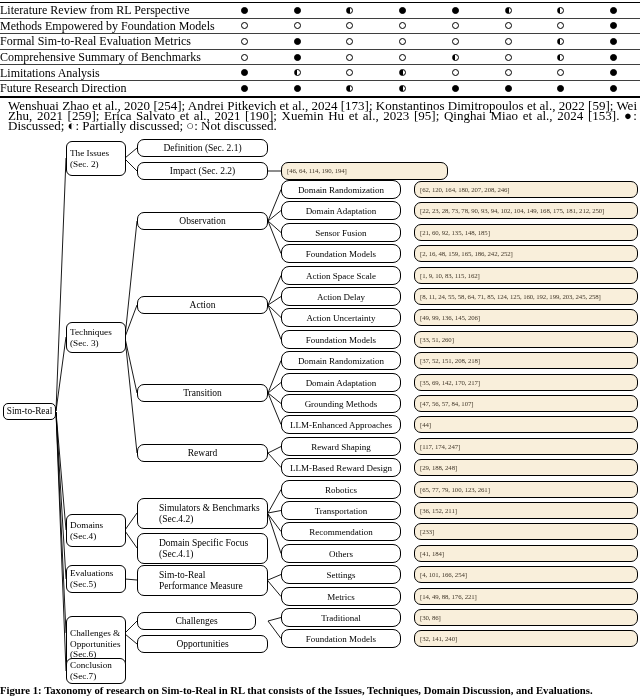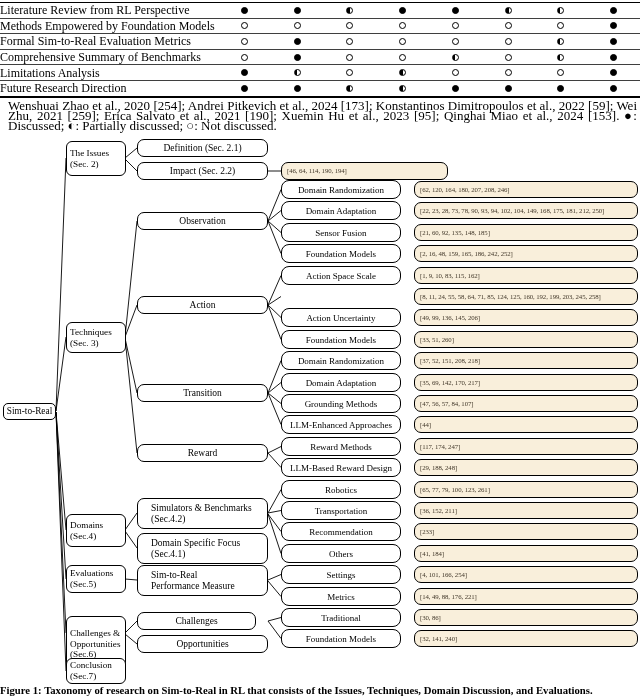--- a/index.html
+++ b/index.html
@@ -22,21 +22,21 @@
 
   
   .wires{position:absolute;left:0;top:0;width:640px;height:698px;}
   .wires line{stroke:#000;stroke-width:0.9;}
 
   
   .n{position:absolute;background:#fff;border:1.2px solid #000;border-radius:7px;box-sizing:border-box;
      display:flex;align-items:center;font-size:9.5px;line-height:10.6px;white-space:pre-line;}
   .c{justify-content:center;text-align:center;}
   .l1{padding-left:3px;font-size:9.2px;border-radius:6px;}
-  .pl{padding-left:13px;}
+  .pl{padding-left:21px;}
   .root{border-radius:5px;font-size:9.3px;}
 
   
   .leafrow{position:absolute;left:281px;width:357px;height:19px;}
   .leaf{position:absolute;left:0;top:0;width:120px;height:19px;border:1.2px solid #000;border-radius:8px;
         background:#fff;display:flex;align-items:center;justify-content:center;font-size:9px;box-sizing:border-box;}
   .refs{position:absolute;left:133px;right:0;top:1px;height:17px;border:1px solid #000;border-radius:7px;
         background:#f9efdb;box-sizing:border-box;font-size:6.8px;line-height:15px;padding-left:5px;
         color:#42382a;letter-spacing:-0.1px;white-space:nowrap;overflow:hidden;}
   .refs::before{content:"";position:absolute;left:-13px;top:50%;width:13px;border-top:1px solid #000;}
@@ -321,20 +321,21 @@
   </div>
   <div class="leafrow" style="top:244px">
     <div class="leaf">Foundation Models</div>
     <div class="refs">[2, 16, 48, 159, 165, 186, 242, 252]</div>
   </div>
   <div class="leafrow" style="top:266px">
     <div class="leaf">Action Space Scale</div>
     <div class="refs">[1, 9, 10, 83, 115, 162]</div>
   </div>
   <div class="leafrow" style="top:287px">
+    <div class="leaf">Action Delay</div>
     <div class="refs">[8, 11, 24, 55, 58, 64, 71, 85, 124, 125, 160, 192, 199, 203, 245, 258]</div>
   </div>
   <div class="leafrow" style="top:308px">
     <div class="leaf">Action Uncertainty</div>
     <div class="refs">[49, 99, 136, 145, 206]</div>
   </div>
   <div class="leafrow" style="top:330px">
     <div class="leaf">Foundation Models</div>
     <div class="refs">[33, 51, 260]</div>
   </div>
@@ -348,21 +349,21 @@
   </div>
   <div class="leafrow" style="top:394px">
     <div class="leaf">Grounding Methods</div>
     <div class="refs">[47, 56, 57, 84, 107]</div>
   </div>
   <div class="leafrow" style="top:415px">
     <div class="leaf">LLM-Enhanced Approaches</div>
     <div class="refs">[44]</div>
   </div>
   <div class="leafrow" style="top:437px">
-    <div class="leaf">Reward Methods</div>
+    <div class="leaf">Reward Shaping</div>
     <div class="refs">[117, 174, 247]</div>
   </div>
   <div class="leafrow" style="top:458px">
     <div class="leaf">LLM-Based Reward Design</div>
     <div class="refs">[29, 188, 248]</div>
   </div>
   <div class="leafrow" style="top:480px">
     <div class="leaf">Robotics</div>
     <div class="refs">[65, 77, 79, 100, 123, 261]</div>
   </div>

